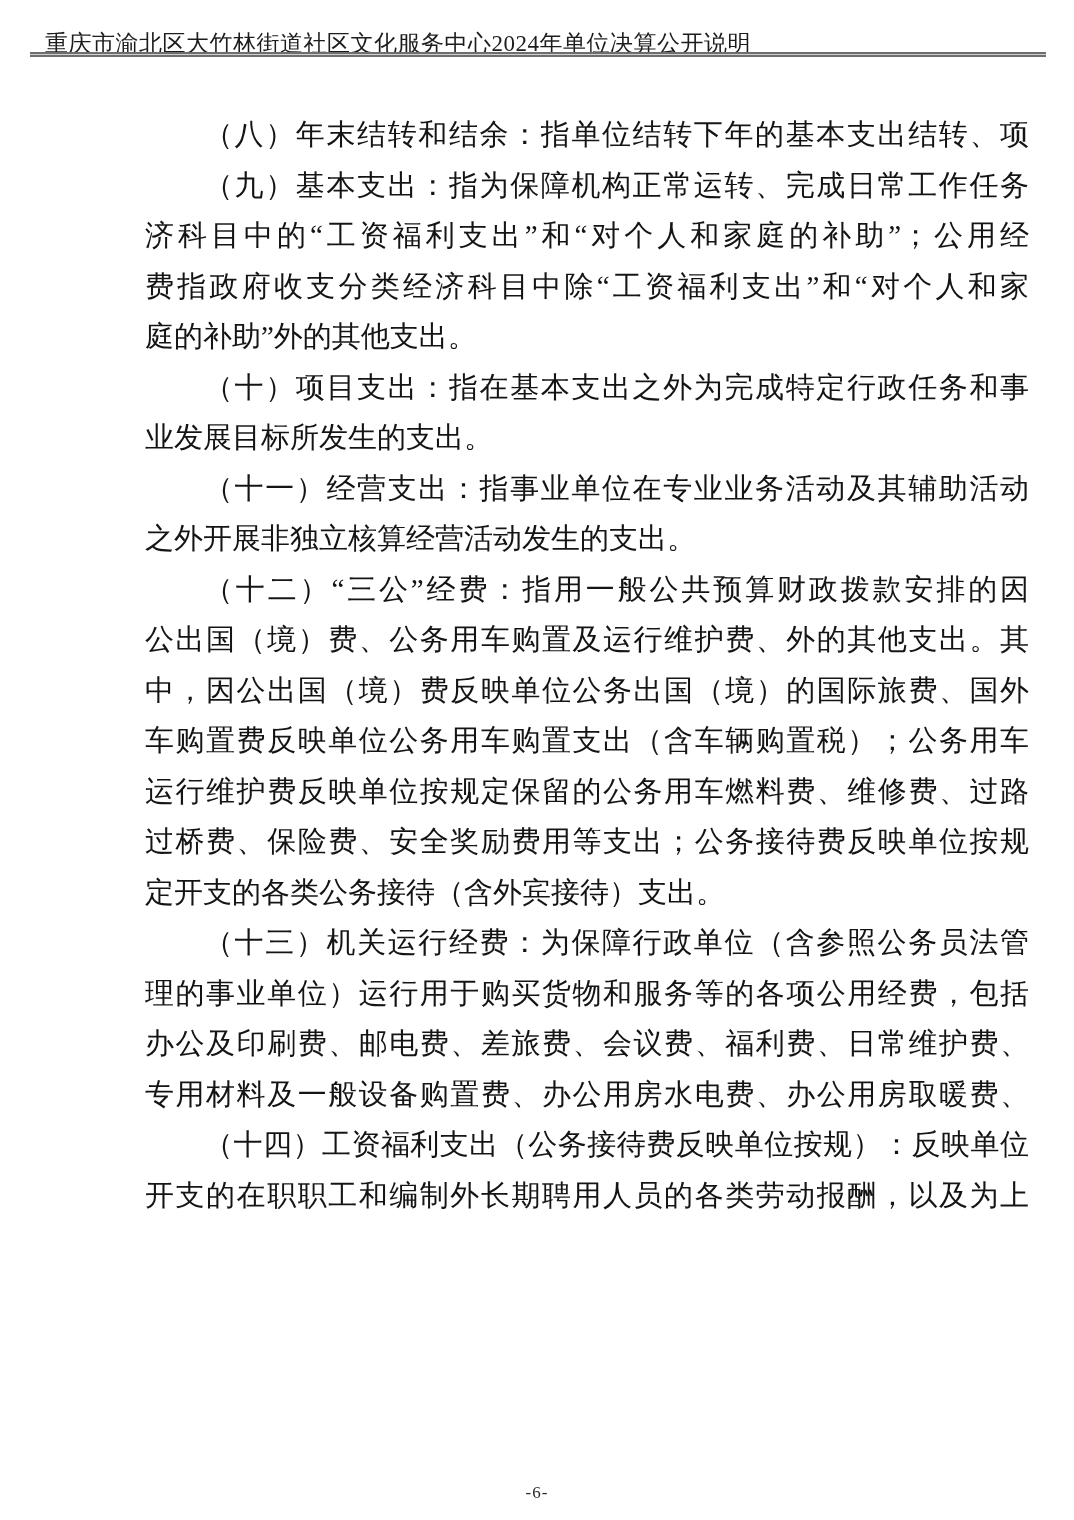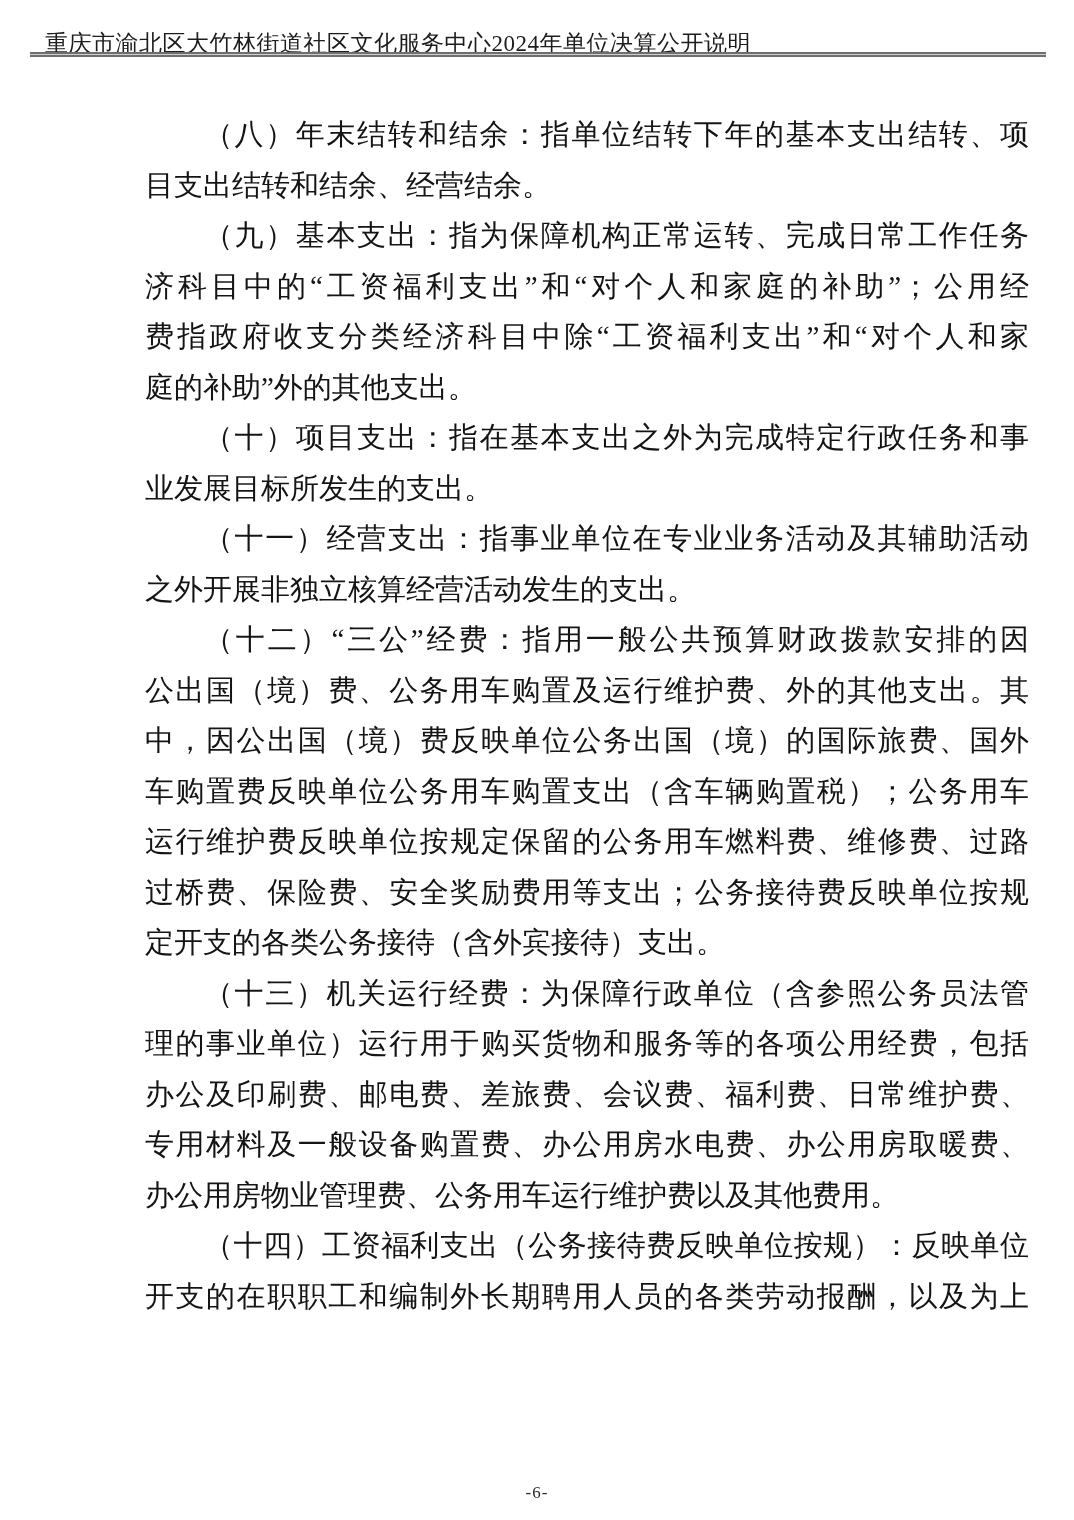--- a/index.html
+++ b/index.html
@@ -74,41 +74,39 @@
 
 <div class="page">
   <div class="header">
     <span>重庆市渝北区大竹林街道社区文化服务中心2024年单位决算公开说明</span>
   </div>
 
   <div class="header-rule"></div>
 
   <div class="doc-body">
       <div class="line indent">（八）年末结转和结余：指单位结转下年的基本支出结转、项</div>
-      <div class="line end">目支出结转和结余、经营结余。</div>
       <div class="line indent">（九）基本支出：指为保障机构正常运转、完成日常工作任务</div>
       <div class="line">济科目中的“工资福利支出”和“对个人和家庭的补助”；公用经</div>
       <div class="line">费指政府收支分类经济科目中除“工资福利支出”和“对个人和家</div>
       <div class="line end">庭的补助”外的其他支出。</div>
       <div class="line indent">（十）项目支出：指在基本支出之外为完成特定行政任务和事</div>
       <div class="line end">业发展目标所发生的支出。</div>
       <div class="line indent">（十一）经营支出：指事业单位在专业业务活动及其辅助活动</div>
       <div class="line end">之外开展非独立核算经营活动发生的支出。</div>
       <div class="line indent">（十二）“三公”经费：指用一般公共预算财政拨款安排的因</div>
       <div class="line">公出国（境）费、公务用车购置及运行维护费、外的其他支出。其</div>
       <div class="line">中，因公出国（境）费反映单位公务出国（境）的国际旅费、国外</div>
       <div class="line">车购置费反映单位公务用车购置支出（含车辆购置税）；公务用车</div>
       <div class="line">运行维护费反映单位按规定保留的公务用车燃料费、维修费、过路</div>
       <div class="line">过桥费、保险费、安全奖励费用等支出；公务接待费反映单位按规</div>
       <div class="line end">定开支的各类公务接待（含外宾接待）支出。</div>
       <div class="line indent">（十三）机关运行经费：为保障行政单位（含参照公务员法管</div>
       <div class="line">理的事业单位）运行用于购买货物和服务等的各项公用经费，包括</div>
       <div class="line">办公及印刷费、邮电费、差旅费、会议费、福利费、日常维护费、</div>
       <div class="line">专用材料及一般设备购置费、办公用房水电费、办公用房取暖费、</div>
-      <div class="line end">办公用房物业管理费、公务用车运行维护费以及其他费用。</div>
       <div class="line indent">（十四）工资福利支出（公务接待费反映单位按规）：反映单位</div>
       <div class="line">开支的在职职工和编制外长期聘用人员的各类劳动报酬，以及为上</div>
     </div>
 
   <div class="footer">
     <span>-6-</span>
   </div>
 </div>
 
 </body></html>

